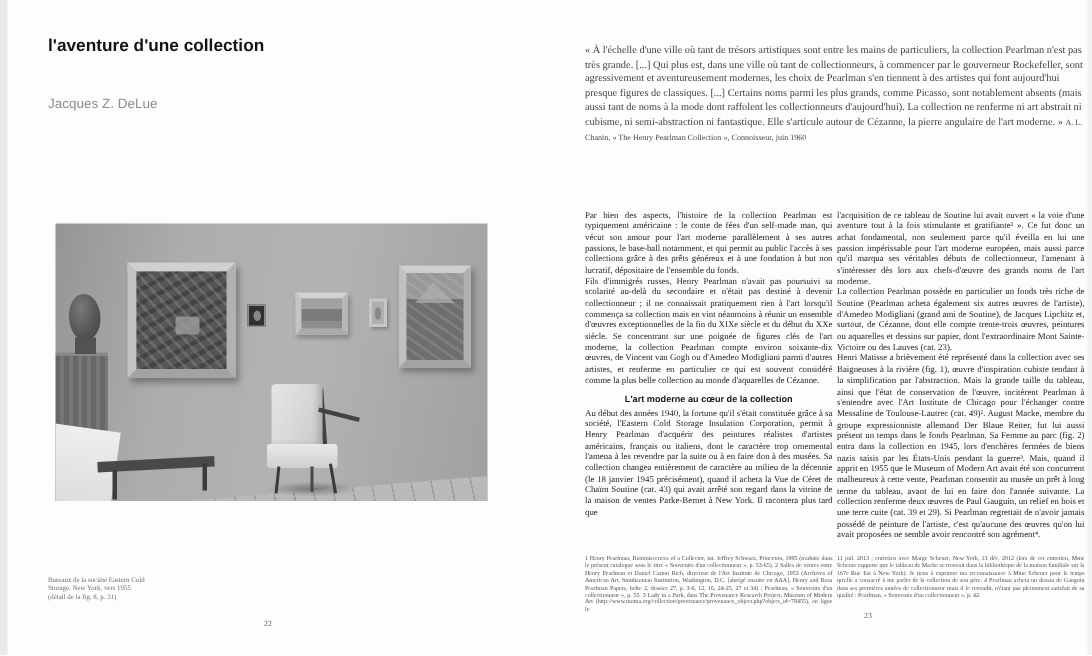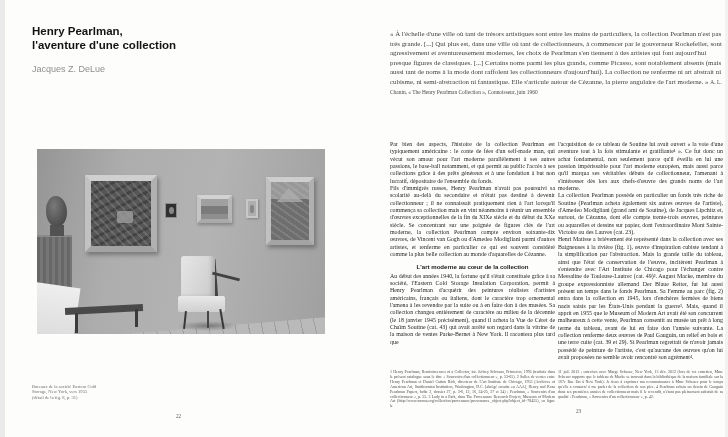--- a/index.html
+++ b/index.html
@@ -141,21 +141,20 @@
 </style>
 </head>
 <body>
 
 <div id="spread">
   <div id="edge-left"></div>
   <div id="edge-right"></div>
 
   <div>
     <div class="title">
-      <div>Henry Pearlman,</div>
       <div>l'aventure d'une collection</div>
     </div>
     <div class="author">Jacques Z. DeLue</div>
 
     <div class="photo">
       <div class="floor"></div>
       <div class="cabinet"></div>
       <div class="bust-base"></div>
       <div class="bust-head"></div>
       <div class="white-chair"></div>

